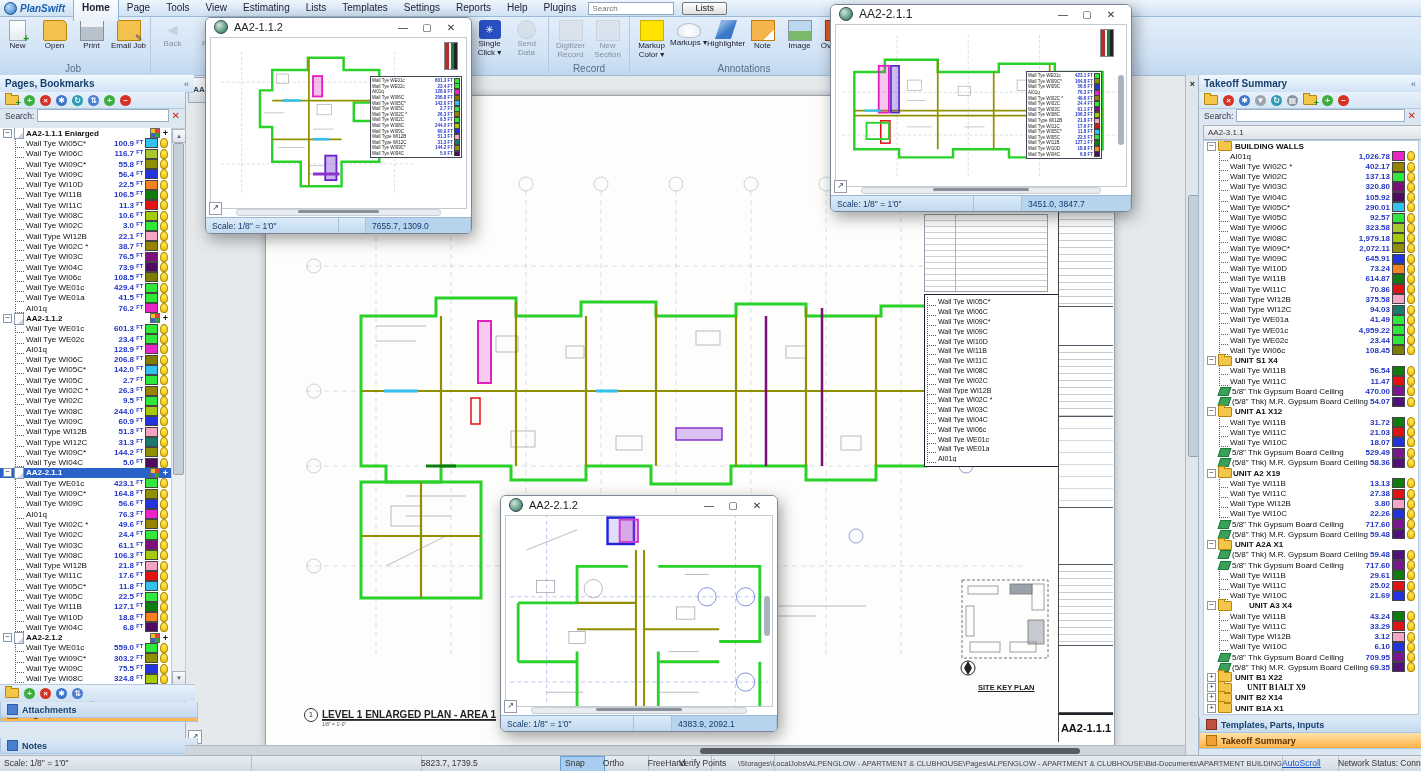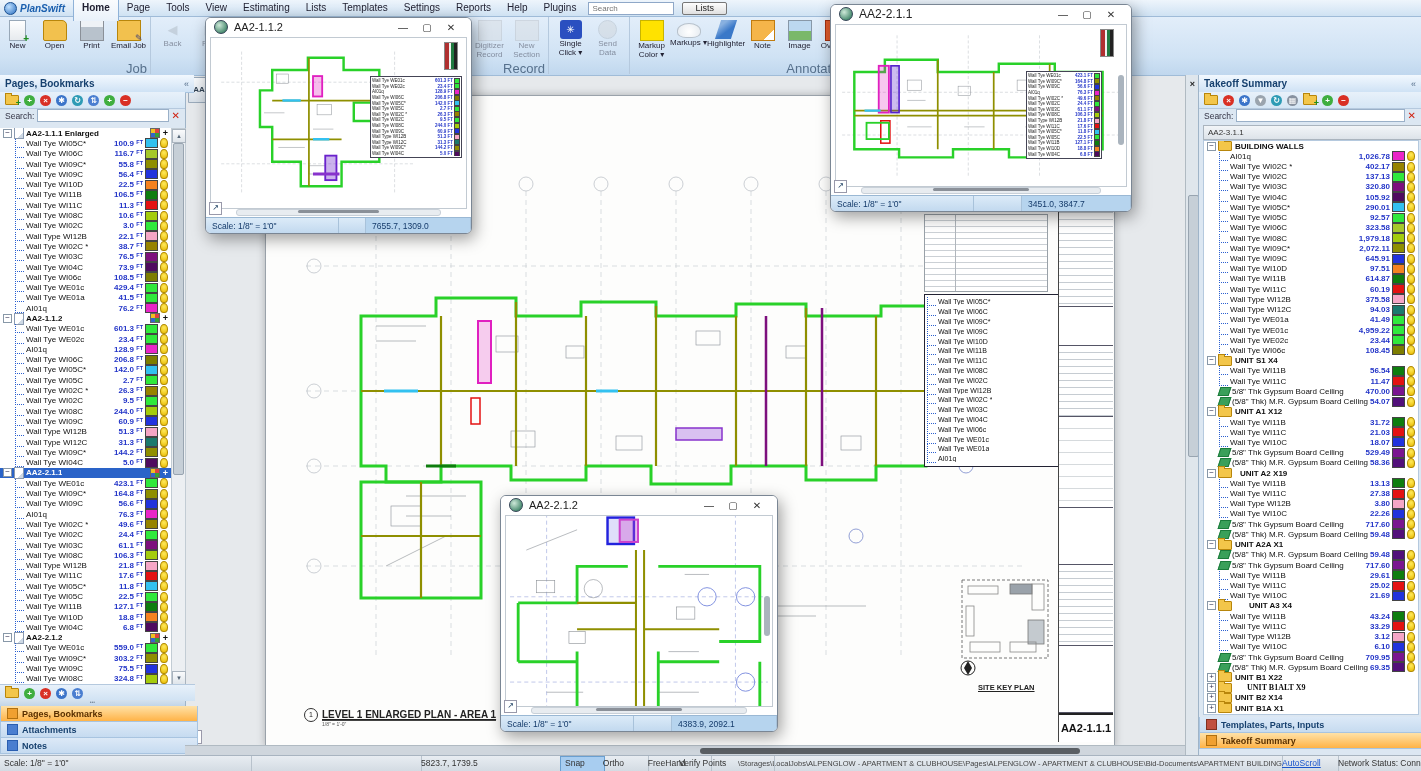--- a/index.html
+++ b/index.html
@@ -21,21 +21,21 @@
   
   #ribbon{position:absolute;left:0;top:16px;width:1421px;height:59px;
           background:linear-gradient(#e3eefa,#cfe2f4 70%,#c0d7ee);border-bottom:1px solid #a0bcd8;z-index:2;}
   #ribbon-left,#ribbon-right{position:absolute;top:0;height:58px;display:flex;}
   #ribbon-left{left:-4px;} #ribbon-right{left:468px;}
   .rgroup{display:flex;flex-direction:column;border-right:1px solid #b5c9de;padding:1px 3px 0;}
   .rbrow{display:flex;flex:1;align-items:flex-start;}
   .rbtn{width:37px;text-align:center;padding-top:2px;}
   .rbtn.dis{opacity:.45;}
   .rlbl{display:block;font-size:8px;line-height:8.5px;color:#223;}
-  .rglabel{font-size:13px;color:#56708c;text-align:right;height:10px;line-height:10px;}
+  .rglabel{font-size:10px;color:#56708c;text-align:center;height:10px;line-height:10px;}
   .ri{display:block;width:22px;height:19px;margin:1px auto 1px;position:relative;}
   .ri-new{width:15px;background:linear-gradient(#fff,#e6eaee);border:1px solid #98a8b8;}
   .ri-new::after{content:"+";position:absolute;right:-4px;bottom:-4px;color:#1e8e1e;font-weight:bold;font-size:10px;}
   .ri-open{background:#f2c14e;border:1px solid #b8860b;border-radius:2px 5px 2px 2px;}
   .ri-print{background:linear-gradient(#eef2f6 30%,#b8c2cc 30%);border:1px solid #8a9098;}
   .ri-email{background:#f2c14e;border:1px solid #b8860b;}
   .ri-email::after{content:"✎";position:absolute;right:-3px;bottom:-3px;font-size:9px;color:#447;}
   .ri-back::after,.ri-fwd::after{position:absolute;inset:0;text-align:center;font-size:13px;color:#aab4be;line-height:19px;}
   .ri-back::after{content:"◀";} .ri-fwd::after{content:"▶";}
   .ri-zoom,.ri-fit{width:15px;height:15px;border:2px solid #5a7188;border-radius:50%;margin-top:2px;}
@@ -238,43 +238,43 @@
               <span class="ri ri-fit"></span>
               <span class="rlbl">Fit Page</span>
             </div>
           </div>
           <div class="rglabel">Navigate</div>
         </div>
       </div>
     <div id="ribbon-right">
         <div class="rgroup">
           <div class="rbrow">
+            <div class="rbtn">
+              <span class="ri ri-click"></span>
+              <span class="rlbl">Single Click ▾</span>
+            </div>
+            <div class="rbtn dis">
+              <span class="ri ri-send"></span>
+              <span class="rlbl">Send Data</span>
+            </div>
+          </div>
+          <div class="rglabel"></div>
+        </div>
+        <div class="rgroup">
+          <div class="rbrow">
             <div class="rbtn dis">
               <span class="ri ri-digi"></span>
               <span class="rlbl">Digitizer Record</span>
             </div>
             <div class="rbtn dis">
               <span class="ri ri-sect"></span>
               <span class="rlbl">New Section</span>
             </div>
           </div>
           <div class="rglabel">Record</div>
-        </div>
-        <div class="rgroup">
-          <div class="rbrow">
-            <div class="rbtn">
-              <span class="ri ri-click"></span>
-              <span class="rlbl">Single Click ▾</span>
-            </div>
-            <div class="rbtn dis">
-              <span class="ri ri-send"></span>
-              <span class="rlbl">Send Data</span>
-            </div>
-          </div>
-          <div class="rglabel"></div>
         </div>
         <div class="rgroup">
           <div class="rbrow">
             <div class="rbtn">
               <span class="ri ri-mkcolor"></span>
               <span class="rlbl">Markup Color ▾</span>
             </div>
             <div class="rbtn">
               <span class="ri ri-markups"></span>
               <span class="rlbl">Markups ▾</span>
@@ -769,21 +769,21 @@
         <span class="tcircle" style="background: rgb(63, 174, 63);">+</span>
         <span class="tcircle" style="background: rgb(217, 48, 37);">×</span>
         <span class="tcircle" style="background: rgb(59, 116, 201);">✱</span>
         <span class="tcircle" style="background: rgb(74, 126, 208);">⇅</span>
       </div>
     <div class="splitter" style="top:625px;">•••</div>
     <div class="ptab active" style="top:631px;">
       <span class="tabic orange"></span>
       <span>Pages, Bookmarks</span>
       </div>
-    <div class="ptab" style="top:647px;">
+    <div class="ptab" style="top:627px;">
       <span class="tabic"></span>
       <span>Attachments</span>
       </div>
     <div class="ptab" style="top:663px;">
       <span class="tabic"></span>
       <span>Notes</span>
       </div>
   </div>
 
   <div id="canvas">
@@ -1109,37 +1109,37 @@
           <span class="linic"></span>
           <span class="tlabel">Wall Tye WI09C</span>
           <span class="val">645.91</span>
           <span class="sw" style="background: rgb(34, 51, 221);"></span>
           <span class="bulb"></span>
         </div>
         <div class="trow rt-row">
           <span class="indent1"></span>
           <span class="linic"></span>
           <span class="tlabel">Wall Tye WI10D</span>
-          <span class="val">97.51</span>
+          <span class="val">73.24</span>
           <span class="sw" style="background: rgb(245, 130, 32);"></span>
           <span class="bulb"></span>
         </div>
         <div class="trow rt-row">
           <span class="indent1"></span>
           <span class="linic"></span>
           <span class="tlabel">Wall Tye WI11B</span>
           <span class="val">614.87</span>
           <span class="sw" style="background: rgb(14, 125, 14);"></span>
           <span class="bulb"></span>
         </div>
         <div class="trow rt-row">
           <span class="indent1"></span>
           <span class="linic"></span>
           <span class="tlabel">Wall Tye WI11C</span>
-          <span class="val">60.19</span>
+          <span class="val">70.86</span>
           <span class="sw" style="background: rgb(227, 18, 18);"></span>
           <span class="bulb"></span>
         </div>
         <div class="trow rt-row">
           <span class="indent1"></span>
           <span class="linic"></span>
           <span class="tlabel">Wall Type WI12B</span>
           <span class="val">375.58</span>
           <span class="sw" style="background: rgb(245, 166, 198);"></span>
           <span class="bulb"></span>
@@ -1262,21 +1262,21 @@
           <span class="indent1"></span>
           <span class="areaic"></span>
           <span class="tlabel">(5/8" Thk) M.R. Gypsum Board Ceiling</span>
           <span class="val">58.36</span>
           <span class="sw" style="background: rgb(82, 16, 122);"></span>
           <span class="bulb"></span>
         </div>
         <div class="trow rt-row thdr">
           <span class="exp">−</span>
           <span class="tfolder"></span>
-          <span class="tlabel" style="margin-left: 8px;">UNIT A2 X19</span>
+          <span class="tlabel" style="margin-left: 1px;">UNIT A2 X19</span>
         </div>
         <div class="trow rt-row">
           <span class="indent1"></span>
           <span class="linic"></span>
           <span class="tlabel">Wall Tye WI11B</span>
           <span class="val">13.13</span>
           <span class="sw" style="background: rgb(14, 125, 14);"></span>
           <span class="bulb"></span>
         </div>
         <div class="trow rt-row">

